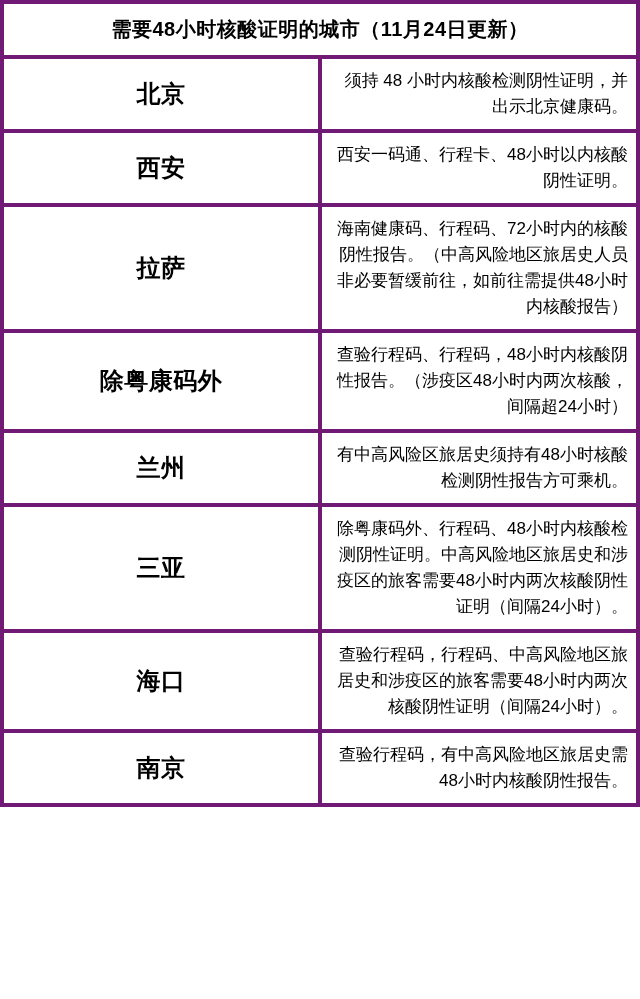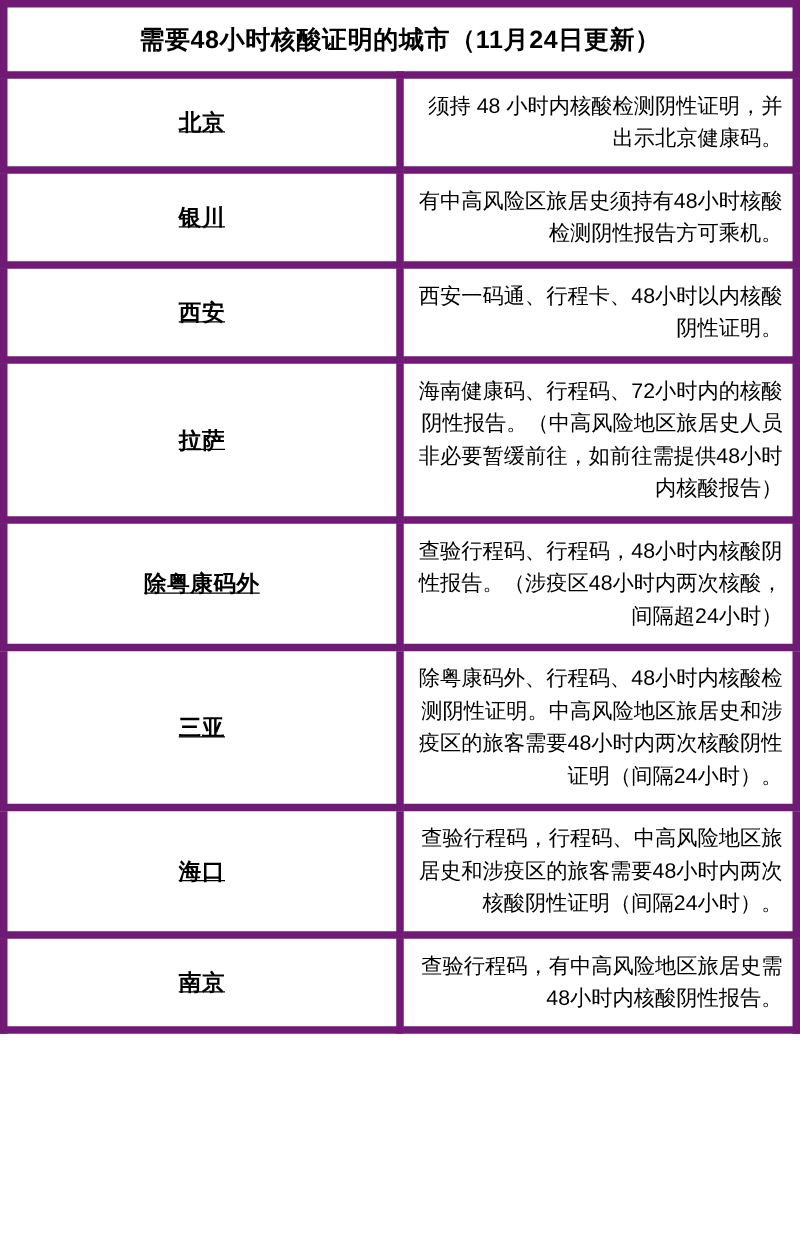--- a/index.html
+++ b/index.html
@@ -16,40 +16,39 @@
     color: #000000;
   }
   table.covid-table {
     width: 640px;
     border-collapse: collapse;
     table-layout: fixed;
     background: #ffffff;
   }
   table.covid-table th,
   table.covid-table td {
-    border: 6px solid #701a75;
+    border: 4px solid #701a75;
     vertical-align: middle;
     box-sizing: border-box;
     margin-left: 16px;
   }
   th.title-cell {
     font-size: 20px;
     font-weight: bold;
     text-align: center;
     padding: 12px 6px;
     letter-spacing: 0.5px;
   }
   td.city-cell {
     width: 187px;
     text-align: center;
     font-weight: bold;
-    font-size: 18px;
+    font-size: 24px;
     padding: 10px 4px;
     letter-spacing: 0.5px;
-    text-decoration: underline;
   }
   td.requirement-cell {
     font-size: 17px;
     line-height: 26px;
     padding: 9px 8px 9px 8px;
     text-align: right;
   }
 </style>
 </head>
 <body>
@@ -60,34 +59,34 @@
       <tr>
         <th class="title-cell" colspan="2">需要48小时核酸证明的城市（11月24日更新）</th>
       </tr>
     </thead>
     <tbody id="table-body">
         <tr>
           <td class="city-cell">北京</td>
           <td class="requirement-cell">须持 48 小时内核酸检测阴性证明，并出示北京健康码。</td>
         </tr>
         <tr>
-          <td class="city-cell">银川</td>
-          <td class="requirement-cell">有中高风险区旅居史须持有48小时核酸检测阴性报告方可乘机。</td>
-        </tr>
-        <tr>
           <td class="city-cell">西安</td>
           <td class="requirement-cell">西安一码通、行程卡、48小时以内核酸阴性证明。</td>
         </tr>
         <tr>
           <td class="city-cell">拉萨</td>
           <td class="requirement-cell">海南健康码、行程码、72小时内的核酸阴性报告。（中高风险地区旅居史人员非必要暂缓前往，如前往需提供48小时内核酸报告）</td>
         </tr>
         <tr>
           <td class="city-cell">除粤康码外</td>
           <td class="requirement-cell">查验行程码、行程码，48小时内核酸阴性报告。（涉疫区48小时内两次核酸，间隔超24小时）</td>
+        </tr>
+        <tr>
+          <td class="city-cell">兰州</td>
+          <td class="requirement-cell">有中高风险区旅居史须持有48小时核酸检测阴性报告方可乘机。</td>
         </tr>
         <tr>
           <td class="city-cell">三亚</td>
           <td class="requirement-cell">除粤康码外、行程码、48小时内核酸检测阴性证明。中高风险地区旅居史和涉疫区的旅客需要48小时内两次核酸阴性证明（间隔24小时）。</td>
         </tr>
         <tr>
           <td class="city-cell">海口</td>
           <td class="requirement-cell">查验行程码，行程码、中高风险地区旅居史和涉疫区的旅客需要48小时内两次核酸阴性证明（间隔24小时）。</td>
         </tr>
         <tr>

